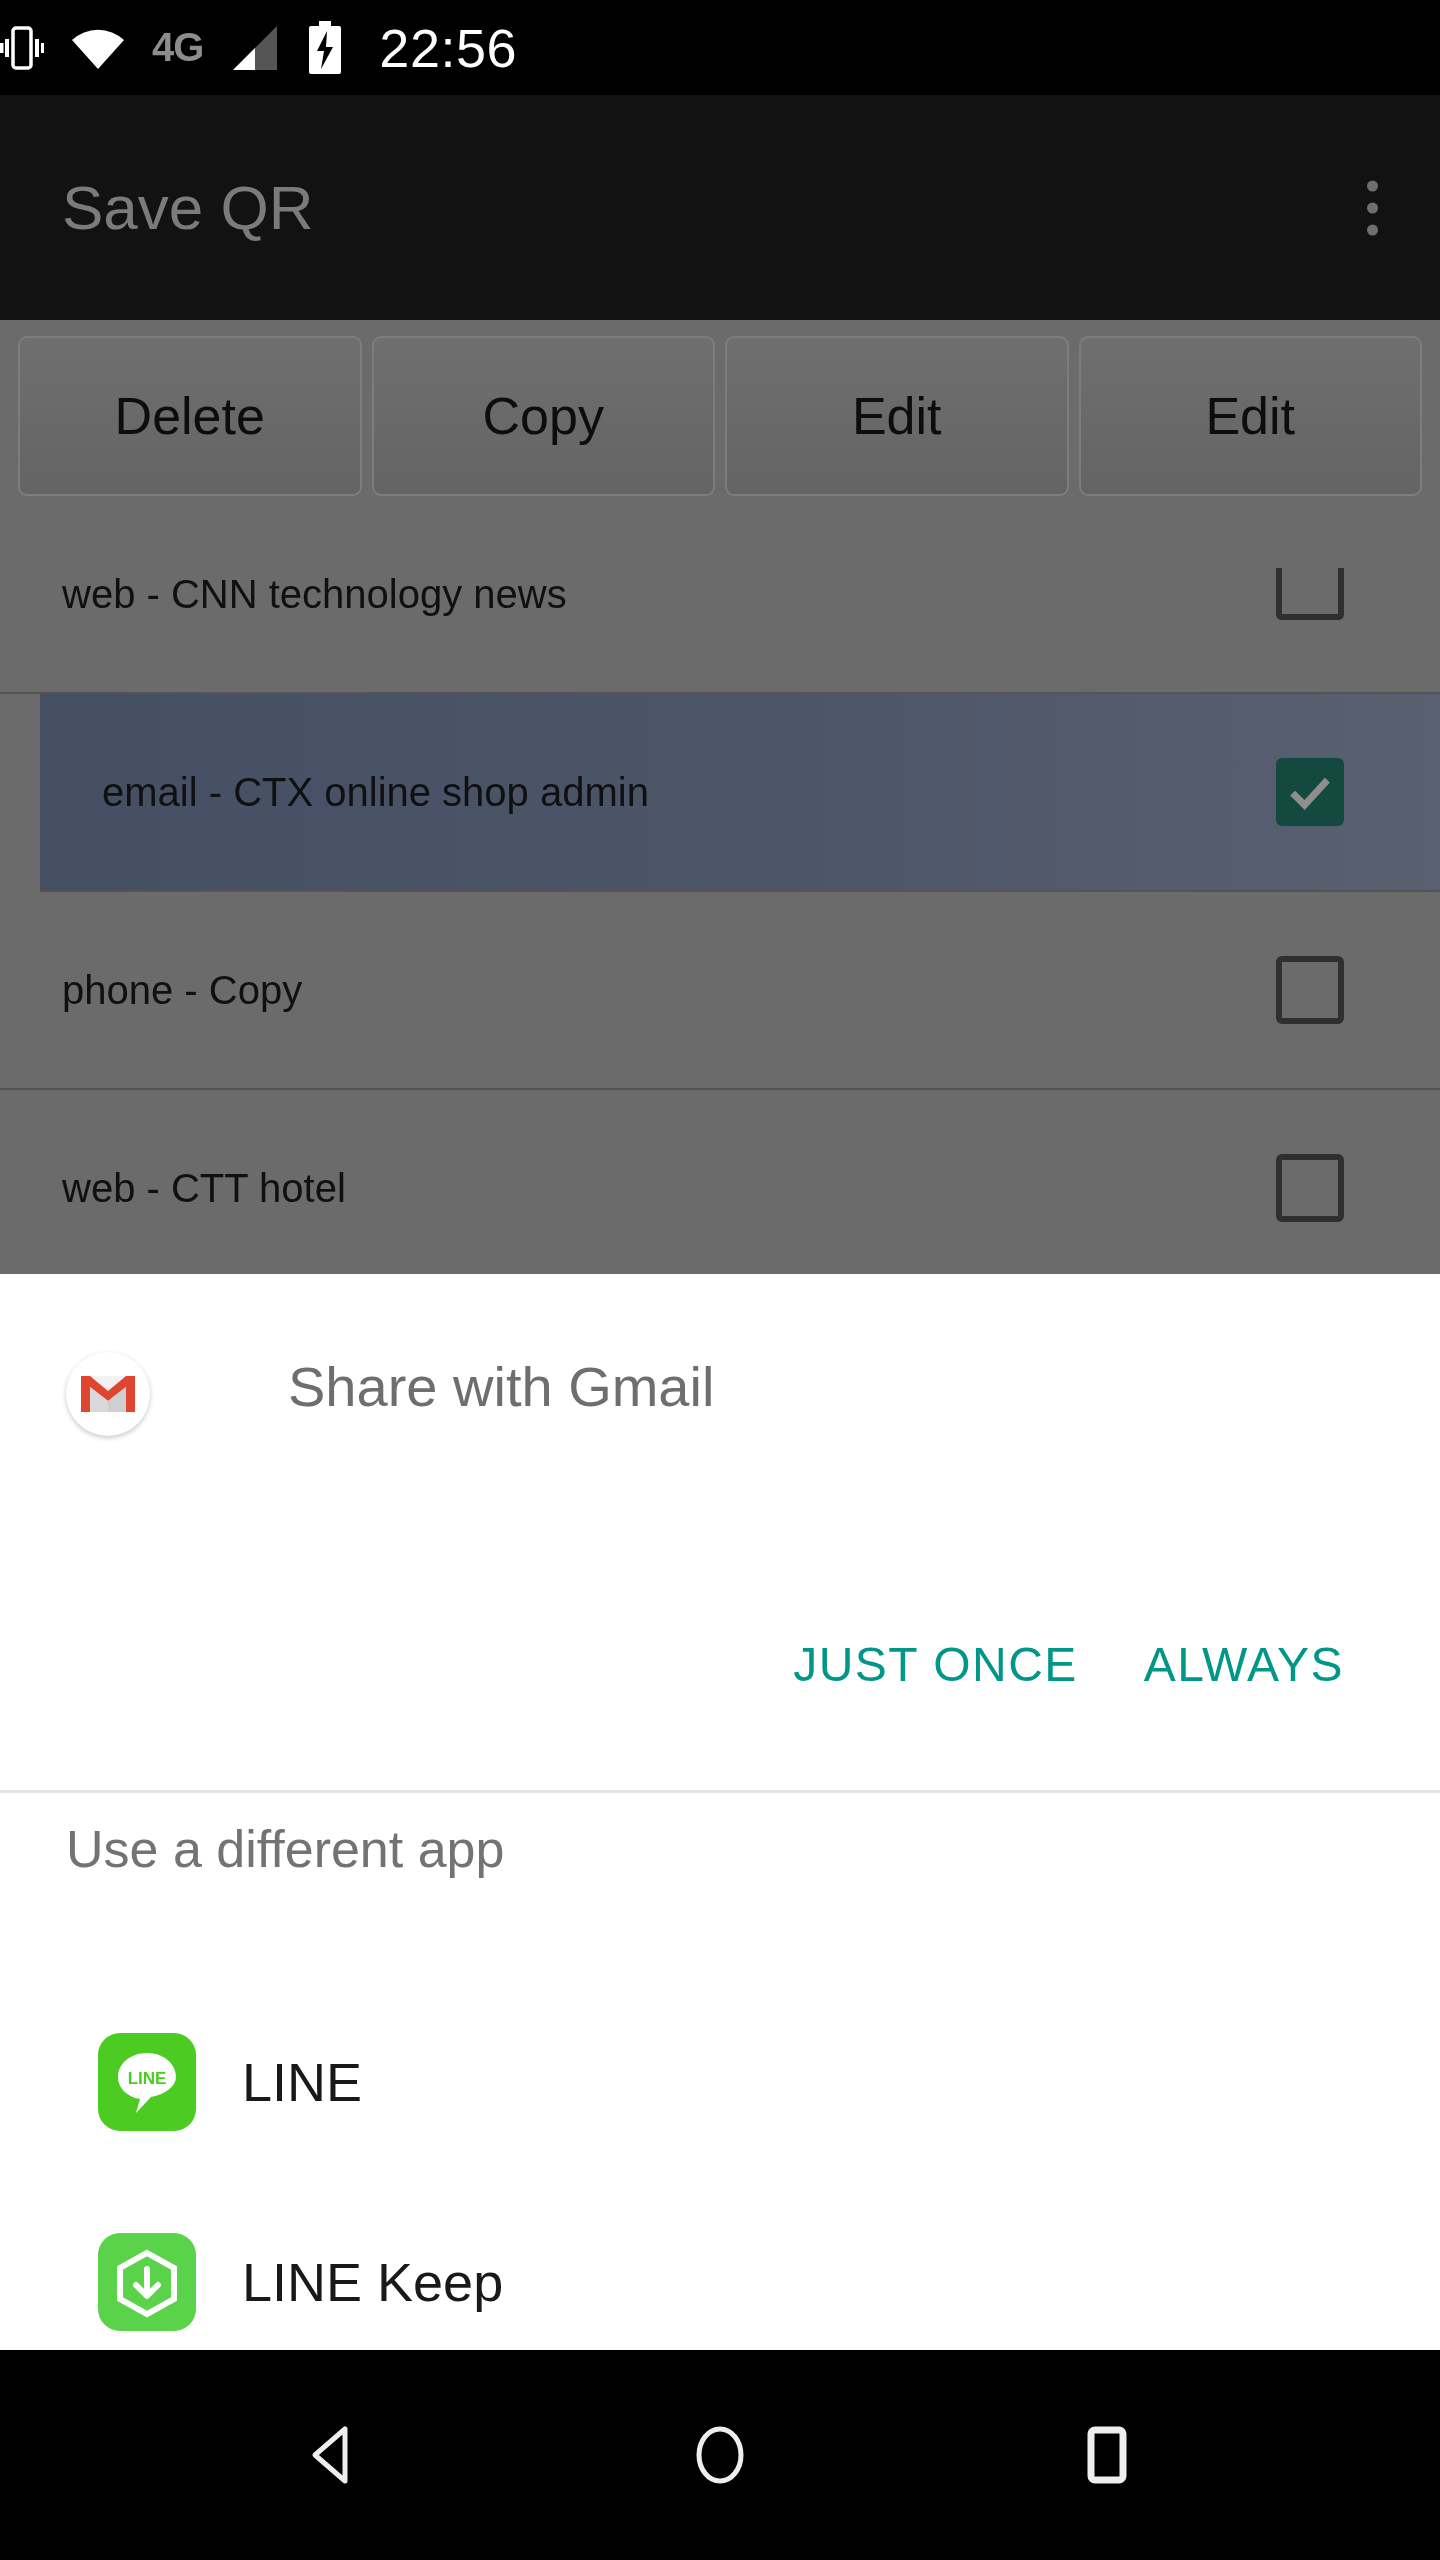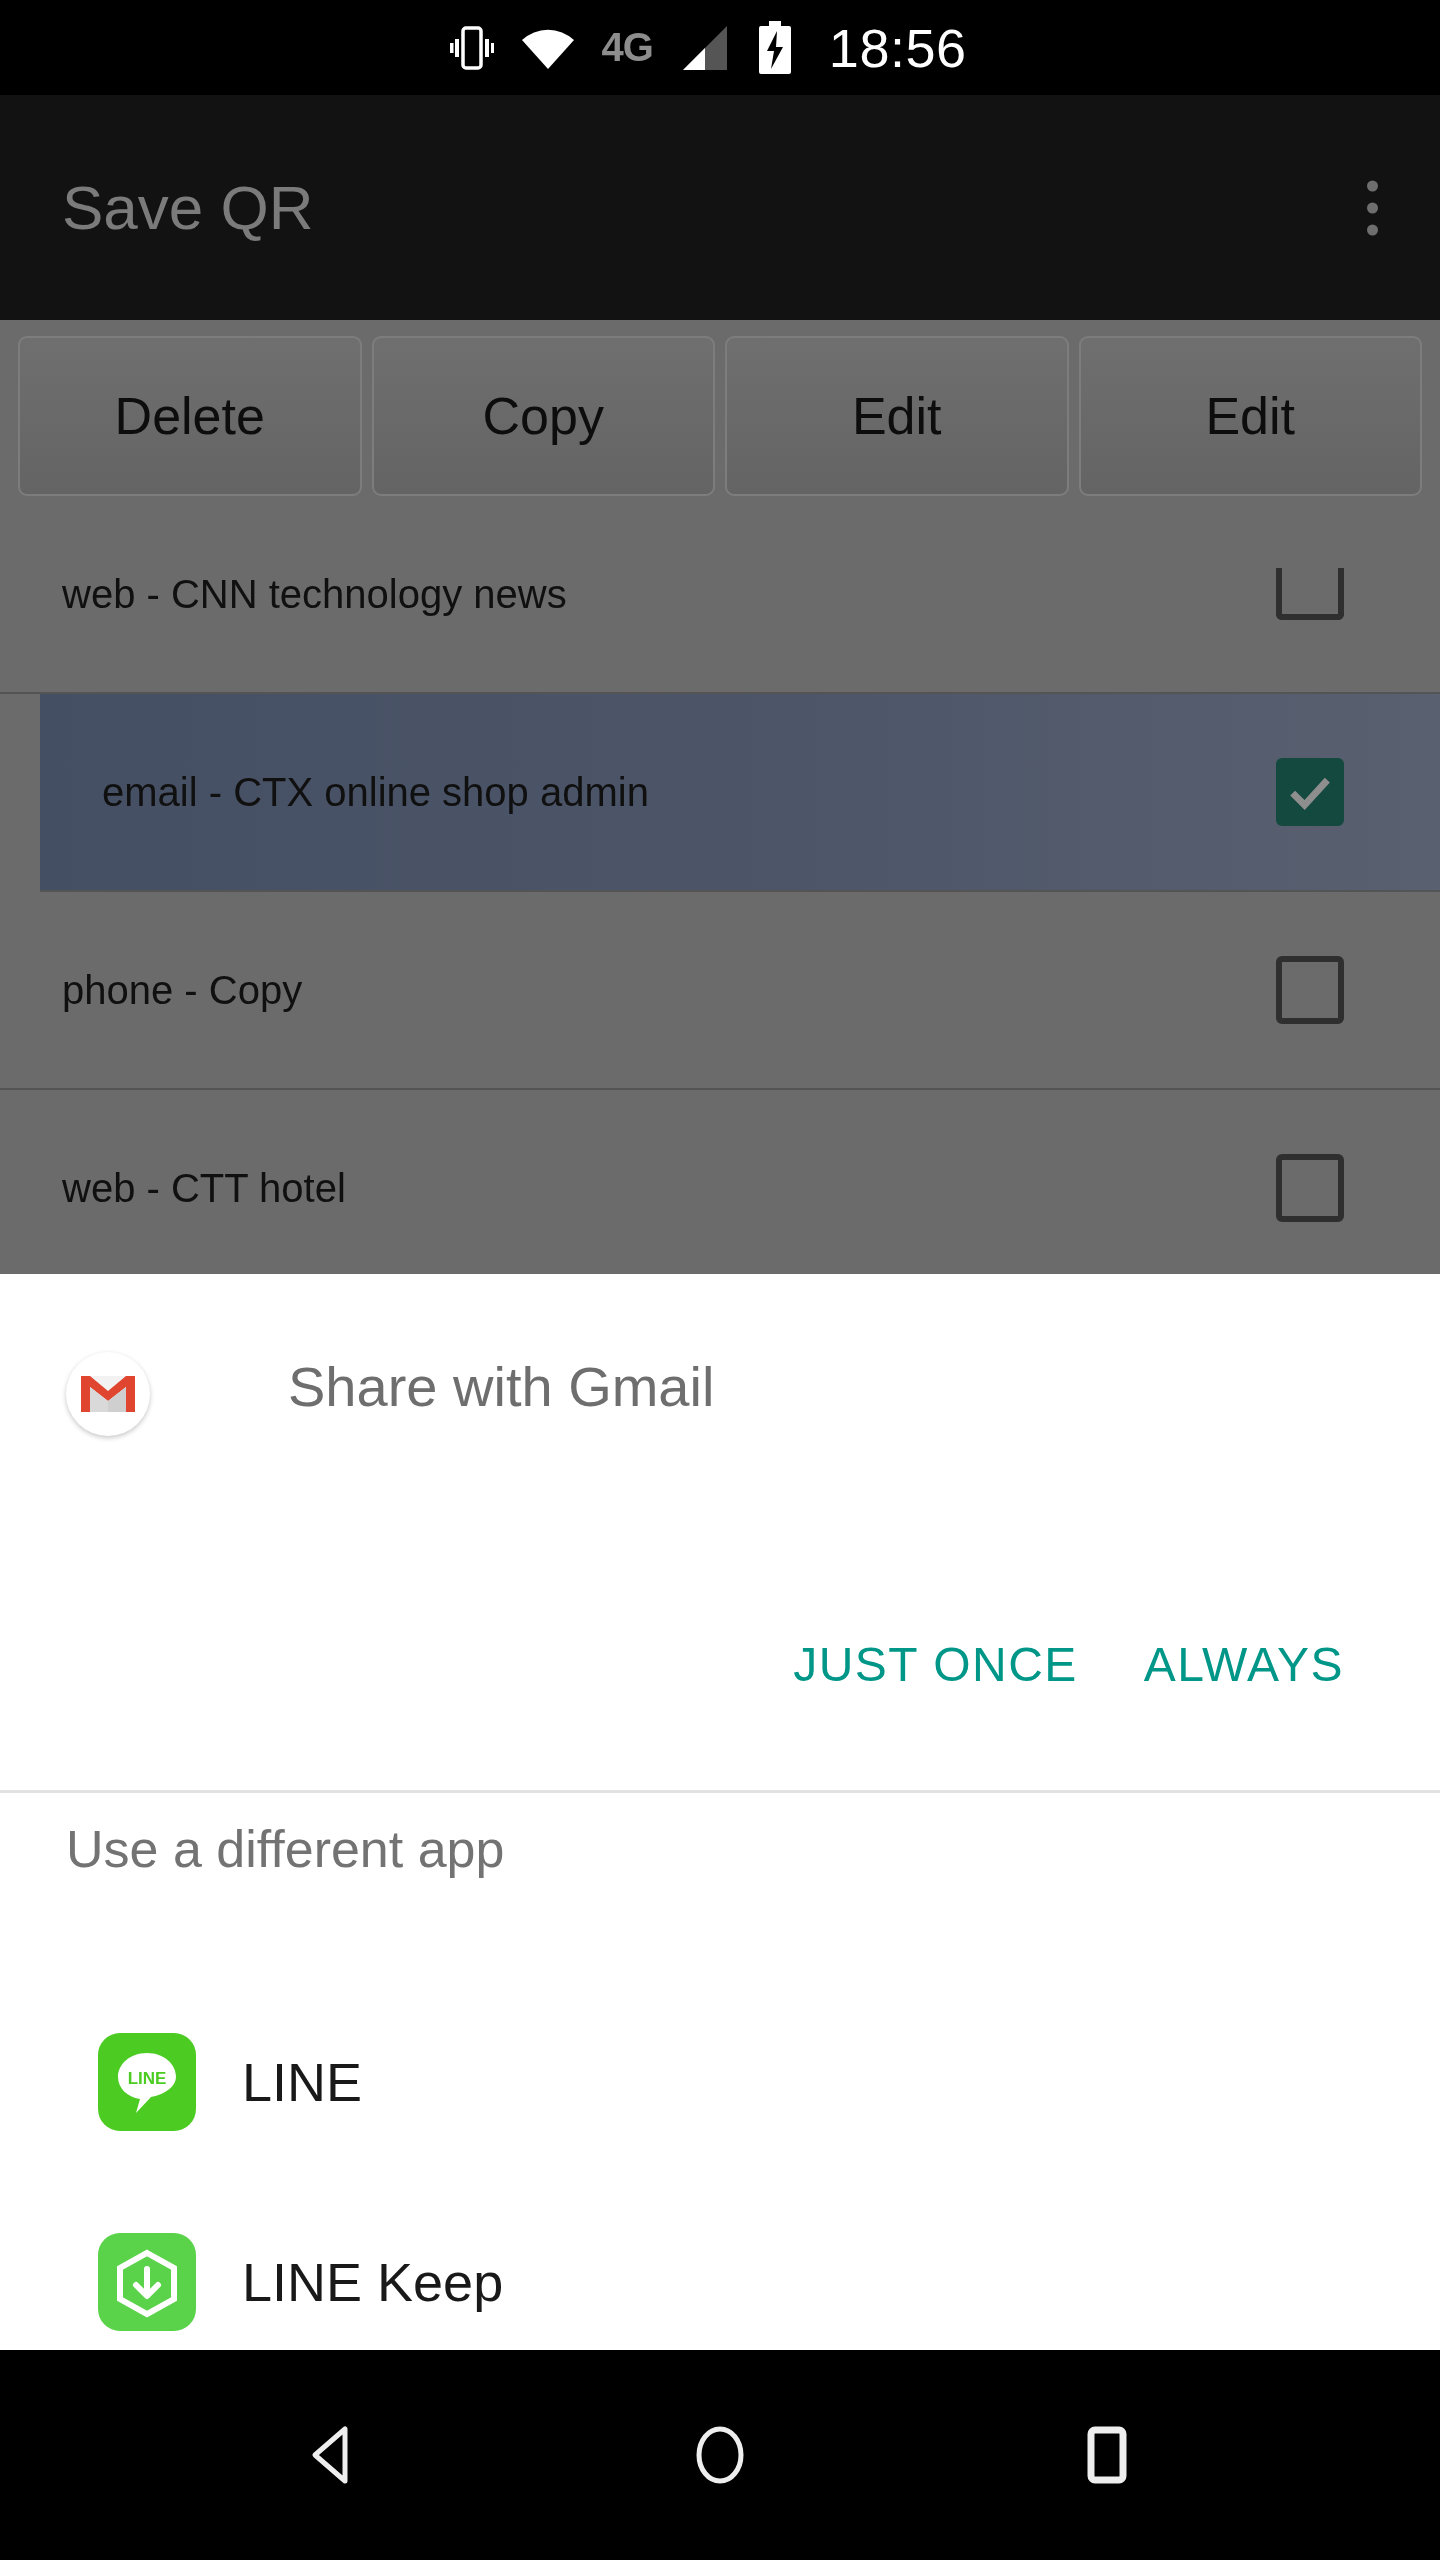--- a/index.html
+++ b/index.html
@@ -8,21 +8,21 @@
     background:#ffffff;
     font-family:"Liberation Sans", sans-serif;
     overflow:hidden;
   }
   #screen { position:relative; width:1440px; height:2560px; background:#ffffff; }
 
   
   .statusbar {
     position:absolute; top:0; left:0; width:1440px; height:95px;
     background:#000000; display:flex; align-items:center;
-    justify-content:center; padding-right:24px; gap:26px;
+    justify-content:flex-start; padding-right:24px; gap:26px;
   }
   .sb-icon { display:flex; align-items:center; }
   .sb-time { color:#ffffff; font-size:54px; letter-spacing:0.5px; margin-left:10px; }
   .txt4g { color:#8d8d8d; font-size:40px; font-weight:bold; letter-spacing:-1px; }
 
   
   .appwrap { position:absolute; top:95px; left:0; width:1440px; height:2180px; }
   .appbar {
     position:absolute; top:0; left:0; width:1440px; height:225px;
     background:#121212; display:flex; align-items:center;
@@ -138,21 +138,21 @@
         <path d="M26 24 L26 46 L4 46 Z" fill="#fff"></path>
       </svg>
     </span>
     <span class="sb-icon">
       <svg width="36" height="54" viewBox="0 0 36 54">
         <rect x="12" y="0" width="12" height="6" fill="#fff"></rect>
         <rect x="2" y="5" width="32" height="48" rx="2" fill="#fff"></rect>
         <path d="M20 10 L10 30 L17 30 L14 48 L26 26 L19 26 Z" fill="#000"></path>
       </svg>
     </span>
-    <span class="sb-time">18:56</span>
+    <span class="sb-time">22:56</span>
   </div>
 
   <div class="appwrap">
 
     <div class="appbar">
       <div class="appbar-title">Save QR</div>
       <div class="overflow">
         <i></i>
           <i></i>
           <i></i>

